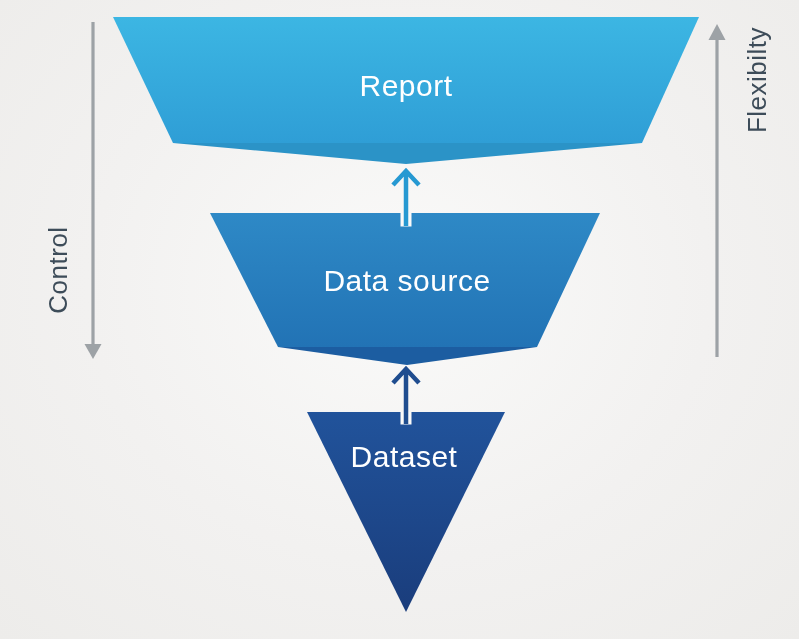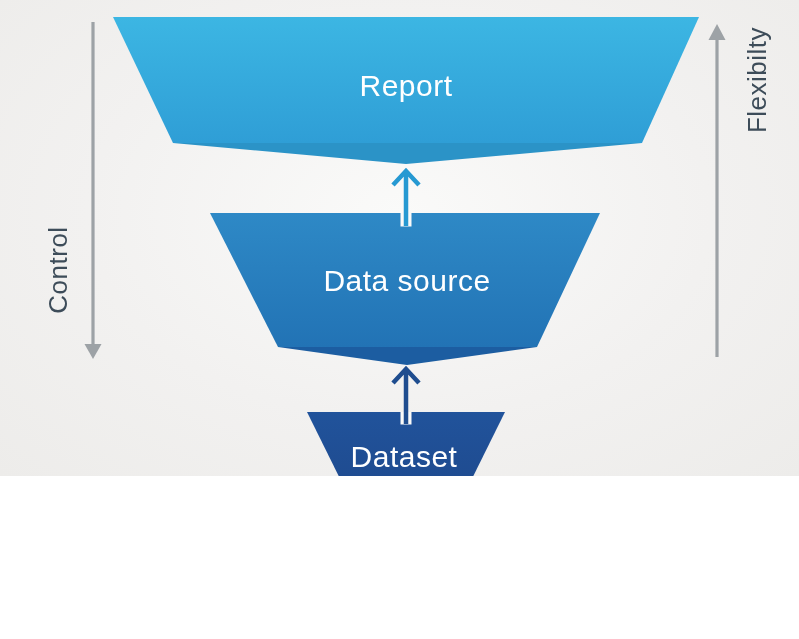--- a/index.html
+++ b/index.html
@@ -2,21 +2,21 @@
 <html><head>
 <meta charset="utf-8">
 <style>
   html, body {
     margin: 0;
     padding: 0;
   }
   .canvas {
     position: relative;
     width: 799px;
-    height: 476px;
+    height: 639px;
     background: radial-gradient(ellipse at 50% 45%, #fafaf9 0%, #f2f1f0 55%, #edecea 100%);
     overflow: hidden;
     font-family: "Liberation Sans", sans-serif;
   }
   svg { display: block; }
   .stage-label {
     font-family: "Liberation Sans", sans-serif;
     font-size: 30px;
     letter-spacing: 0.5px;
   }

